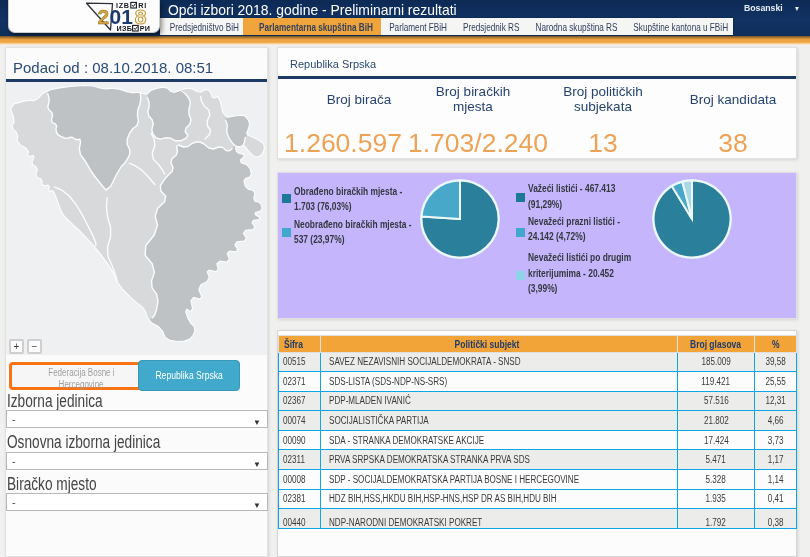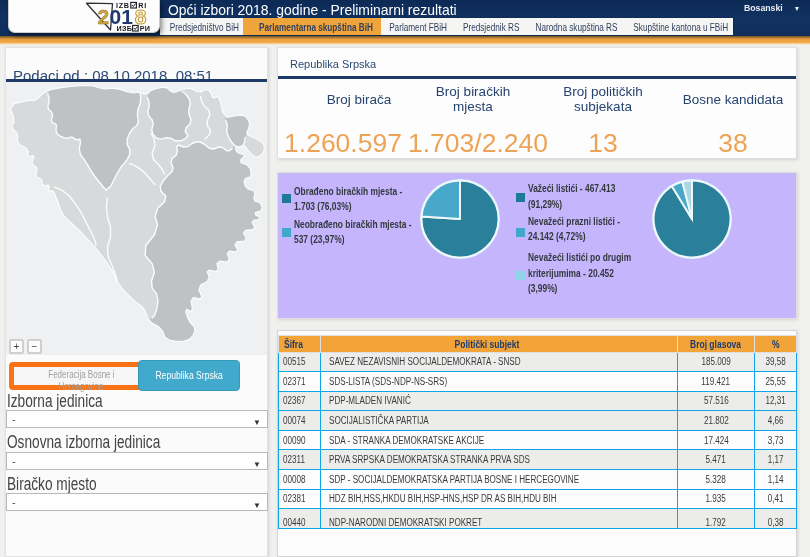--- a/index.html
+++ b/index.html
@@ -15,27 +15,27 @@
 #lang .caret { font-size:7px; margin-left:12px; }
 #tabstrip { left:160px; top:18px; height:17px; background:#f5f5f4; white-space:nowrap; box-shadow:0 0 2px rgba(0,0,0,.3); }
 .tab { display:inline-block; height:17px; line-height:18px; font-size:10.5px; color:#31415f; vertical-align:top; text-align:center; overflow:hidden; }
 .tab i { font-style:normal; display:inline-block; transform:scaleX(.78); transform-origin:center; white-space:nowrap; }
 .tab.active { background:#f0a43c; font-weight:bold; }
 #orangebar { left:0; top:36px; width:810px; height:9px; background:linear-gradient(180deg,#6b5226 0%,#b07b33 18%,#efa140 40%,#f1a747 70%,#f8d9a8 88%,#f4f2ee 100%); }
 #logobox { left:8px; top:0px; width:152px; height:33px; background:#fdfdfd; border:1px solid #cccccc; border-top:none; border-radius:0 0 7px 7px; box-shadow:2px 3px 5px rgba(0,0,0,.45); }
 
 
 #leftcard { left:5px; top:47px; width:263px; height:510px; background:#fbfbfb; border:1px solid #e2e2e2; box-shadow:1px 1px 3px rgba(0,0,0,.12); }
-#podaci { left:7px; top:19px; font-size:15px; color:#2a4a78; }
+#podaci { left:7px; top:11px; font-size:15px; color:#2a4a78; }
 #podline { left:0px; top:31px; width:261px; height:2.5px; background:#1d3a67; }
 #maparea { left:0px; top:33.5px; width:261px; height:273px; background:#eff0f1; }
 .zbtn { width:15px; height:15px; background:#fcfcfc; border:2px solid #cfcfcf; border-radius:2px; font-size:10px; line-height:11px; text-align:center; color:#444; }
 #zin { left:3px; top:257px; }
 #zout { left:21px; top:257px; }
-#btnFed { left:3px; top:314px; width:144px; height:28px; background:#f6f6f6; border:5px solid #f97316; border-radius:4px; color:#a0a0a0; font-size:10px; text-align:center; line-height:12px; padding-top:2px; }
+#btnFed { left:3px; top:314px; width:144px; height:28px; background:#f6f6f6; border:3px solid #f97316; border-radius:4px; color:#a0a0a0; font-size:10px; text-align:center; line-height:12px; padding-top:2px; }
 #btnFed i { font-style:normal; display:inline-block; transform:scaleX(.8); transform-origin:center; white-space:nowrap; }
 #btnRS { left:132px; top:312px; width:102px; height:31px; background:#41a9cb; border:1px solid #3798b8; border-radius:4px; color:#fff; font-size:10.5px; text-align:center; line-height:29px; }
 #btnRS i { font-style:normal; display:inline-block; transform:scaleX(.82); transform-origin:center; white-space:nowrap; }
 .biglabel { font-size:17.5px; color:#444; transform:scaleX(.78); transform-origin:left top; white-space:nowrap; }
 .sel { width:262px; height:18px; background:#fff; border:1px solid #b8b8b8; font-size:11px; color:#444; line-height:16px; padding-left:5px; }
 .sel .car { position:absolute; right:6px; top:4px; font-size:8px; color:#333; }
 
 
 .rpanel { left:277px; width:520px; background:#fdfdfd; border:1px solid #e0e0e0; box-shadow:1px 1px 3px rgba(0,0,0,.12); }
 #statpanel { top:47px; height:112px; }
@@ -133,21 +133,21 @@
     <div class="abs biglabel" style="left:1px; top:426px;">Biračko mjesto</div>
     <div class="abs sel" style="left:0px; top:445px;">-<span class="car">▼</span></div>
   </div>
 
   <div class="abs rpanel" id="statpanel">
     <div class="abs" id="rstitle">Republika Srpska</div>
     <div class="abs" id="statline"></div>
     <div class="abs statcol" style="left:16px;">Broj birača</div>
     <div class="abs statcol" style="left:130px;">Broj biračkih<br>mjesta</div>
     <div class="abs statcol" style="left:260px;">Broj političkih<br>subjekata</div>
-    <div class="abs statcol" style="left:390px;">Bosne kandidata</div>
+    <div class="abs statcol" style="left:390px;">Broj kandidata</div>
     <div class="abs statnum" style="left:0px;">1.260.597</div>
     <div class="abs statnum" style="left:130px;">1.703/2.240</div>
     <div class="abs statnum" style="left:260px;">13</div>
     <div class="abs statnum" style="left:390px;">38</div>
   </div>
 
   <div class="abs rpanel" id="piepanel">
 
     <div class="abs sq" style="left:4px; top:21px; background:#1d7a96;"></div>
     <div class="abs legtxt" style="left:16px; top:10.5px;">Obrađeno biračkih mjesta -<br>1.703 (76,03%)</div>

